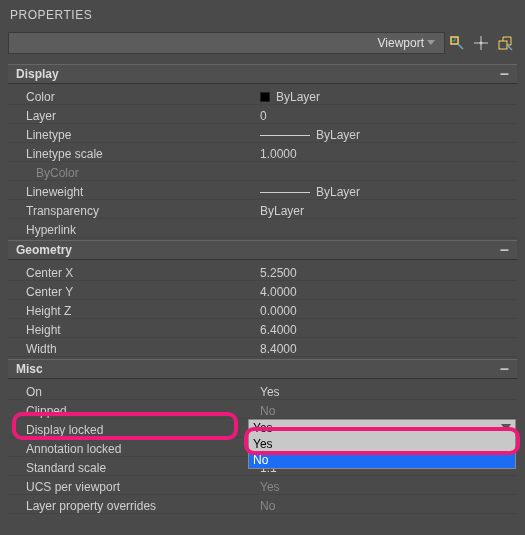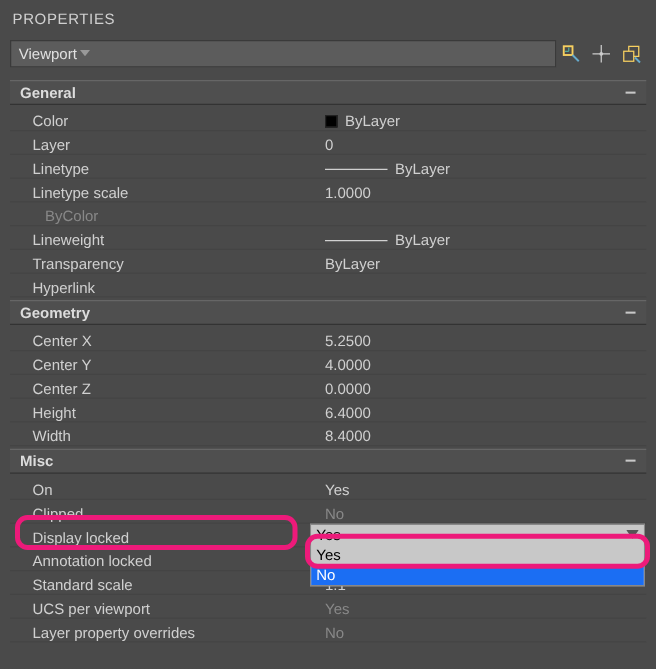--- a/index.html
+++ b/index.html
@@ -1,20 +1,20 @@
 <!DOCTYPE html>
 <html><head>
 <meta charset="utf-8">
 <style>
   * { box-sizing: border-box; margin: 0; padding: 0; font-family: "Segoe UI", Tahoma, sans-serif; }
   body { background: #4a4a4a; width: 525px; height: 535px; overflow: hidden; color: #d0d0d0; font-size: 12px; }
   .panel { width: 100%; height: 100%; padding: 4px; }
   .panel-title { font-size: 12px; font-weight: 500; color: #d0d0d0; padding: 4px 6px 10px 6px; letter-spacing: 0.5px; }
   .selector-row { display: flex; align-items: center; gap: 4px; padding: 0 4px 8px 4px; }
-  .obj-select { flex: 1; display: flex; align-items: center; background: #5c5c5c; border: 1px solid #3a3a3a; height: 22px; padding: 0 6px; color: #e0e0e0; justify-content: flex-start; }
+  .obj-select { flex: 1; display: flex; align-items: center; background: #5c5c5c; border: 1px solid #3a3a3a; height: 22px; padding: 0 6px; color: #e0e0e0; justify-content: flex-end; }
   .drop-btn { width: 14px; height: 22px; display:flex; align-items:center; justify-content:center; color:#888; }
   .toolbar-icons { display: flex; gap: 8px; padding-right: 4px; }
   .tool-icon { width: 16px; height: 16px; display: flex; align-items: center; justify-content: center; }
   .section-header { background: #4f4f4f; border-top: 1px solid #666; border-bottom: 1px solid #333; height: 20px; display: flex; align-items: center; justify-content: space-between; padding: 0 8px; font-weight: 600; color: #dcdcdc; margin: 2px 4px 0 4px; }
   .collapse-icon { font-size: 16px; line-height: 10px; color: #c8c8c8; }
   .rows { padding: 2px 4px 0 4px; }
   .prop-row { display: flex; height: 19px; align-items: flex-end; border-bottom: 1px solid #444; }
   .prop-label { width: 224px; padding-left: 18px; font-size: 12px; color: #d0d0d0; white-space: nowrap; overflow: hidden; }
   .prop-value { flex: 1; font-size: 12px; color: #d0d0d0; display: flex; align-items: center; gap: 6px; position: relative; min-width: 0; padding-left: 28px; }
   .prop-value.dim { color: #888; }
@@ -66,21 +66,21 @@
         <svg width="16" height="16" viewBox="0 0 16 16">
             <rect x="2" y="6" width="8" height="8" fill="none" stroke="#f7d060" stroke-width="1"></rect>
             <path d="M6 6 L6 2 L14 2 L14 10 L10 10" stroke="#f7d060" stroke-width="1" fill="none"></path>
             <path d="M11 11 L15 15" stroke="#6ac" stroke-width="1.5"></path>
           </svg>
       </span>
     </div>
   </div>
 
   <div class="section-header">
-    <span>General</span>
+    <span>Display</span>
     <span class="collapse-icon">–</span>
   </div>
   <div class="rows">
     <div class="prop-row">
       <div class="prop-label">Color</div>
       <div class="prop-value">
         <span class="swatch"></span>
         <span>ByLayer</span>
       </div>
     </div>
@@ -126,21 +126,21 @@
   <div class="rows">
     <div class="prop-row">
       <div class="prop-label">Center X</div>
       <div class="prop-value">5.2500</div>
     </div>
     <div class="prop-row">
       <div class="prop-label">Center Y</div>
       <div class="prop-value">4.0000</div>
     </div>
     <div class="prop-row">
-      <div class="prop-label">Center Z</div>
+      <div class="prop-label">Height Z</div>
       <div class="prop-value">0.0000</div>
     </div>
     <div class="prop-row">
       <div class="prop-label">Height</div>
       <div class="prop-value">6.4000</div>
     </div>
     <div class="prop-row">
       <div class="prop-label">Width</div>
       <div class="prop-value">8.4000</div>
     </div>

